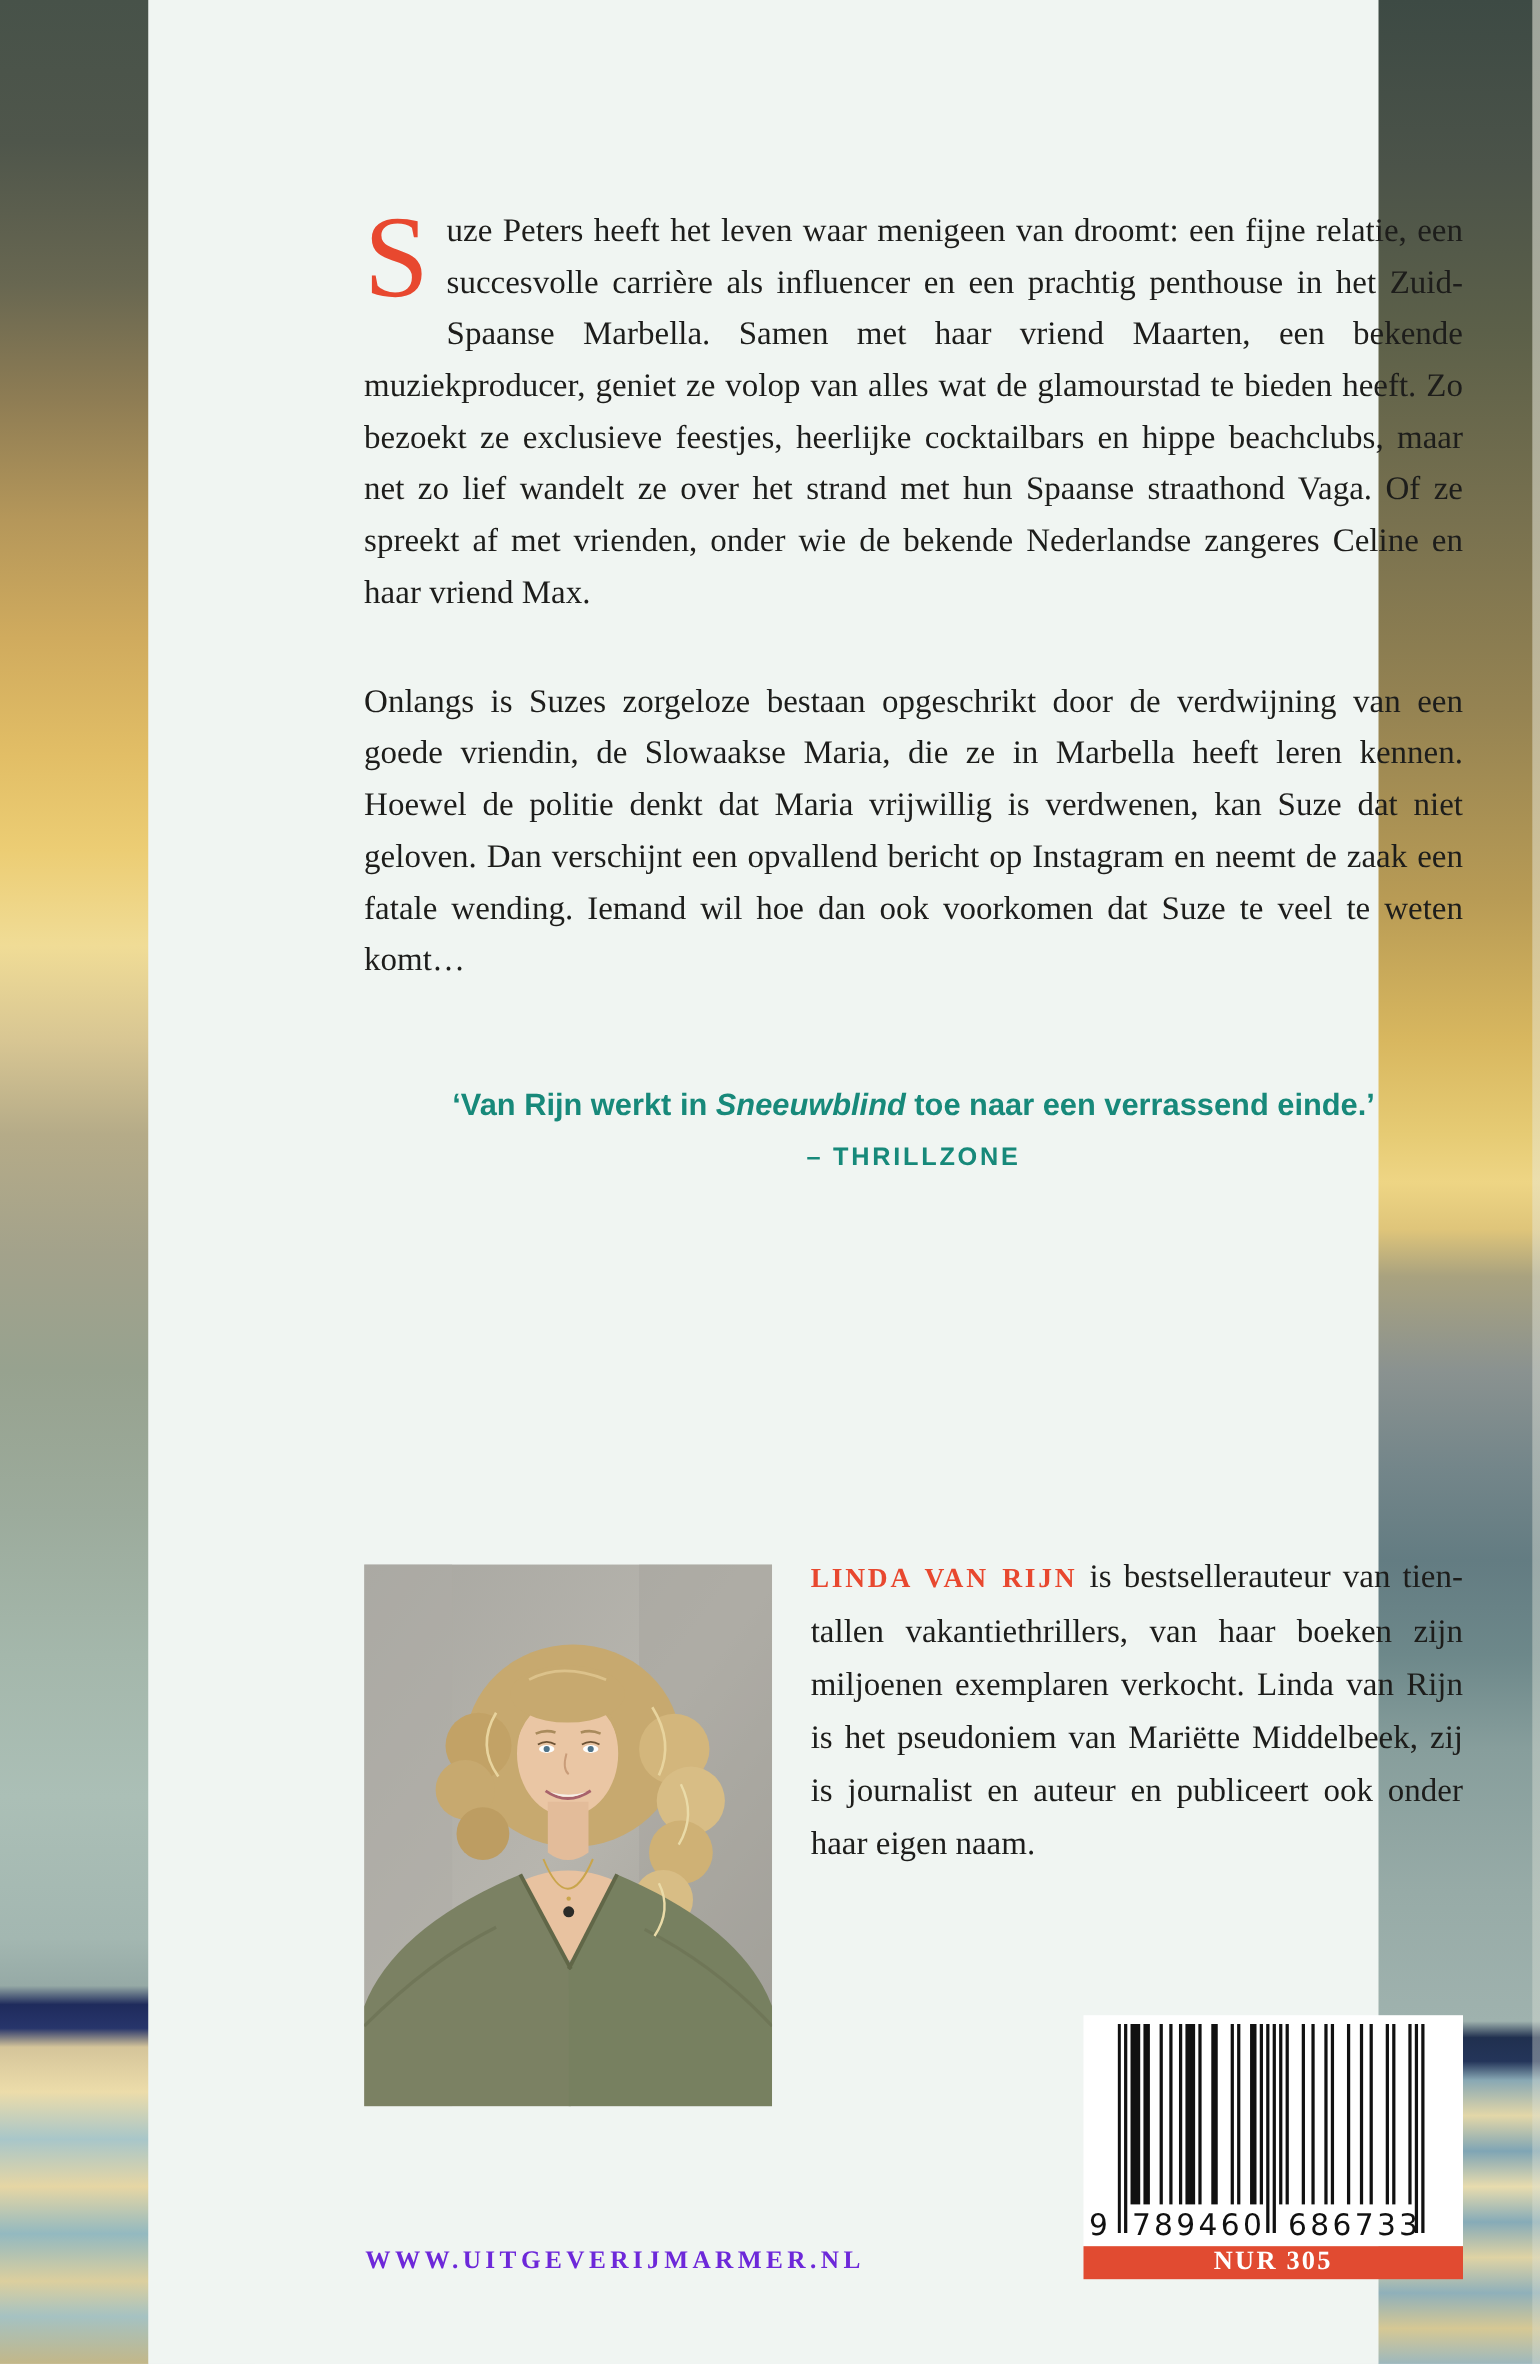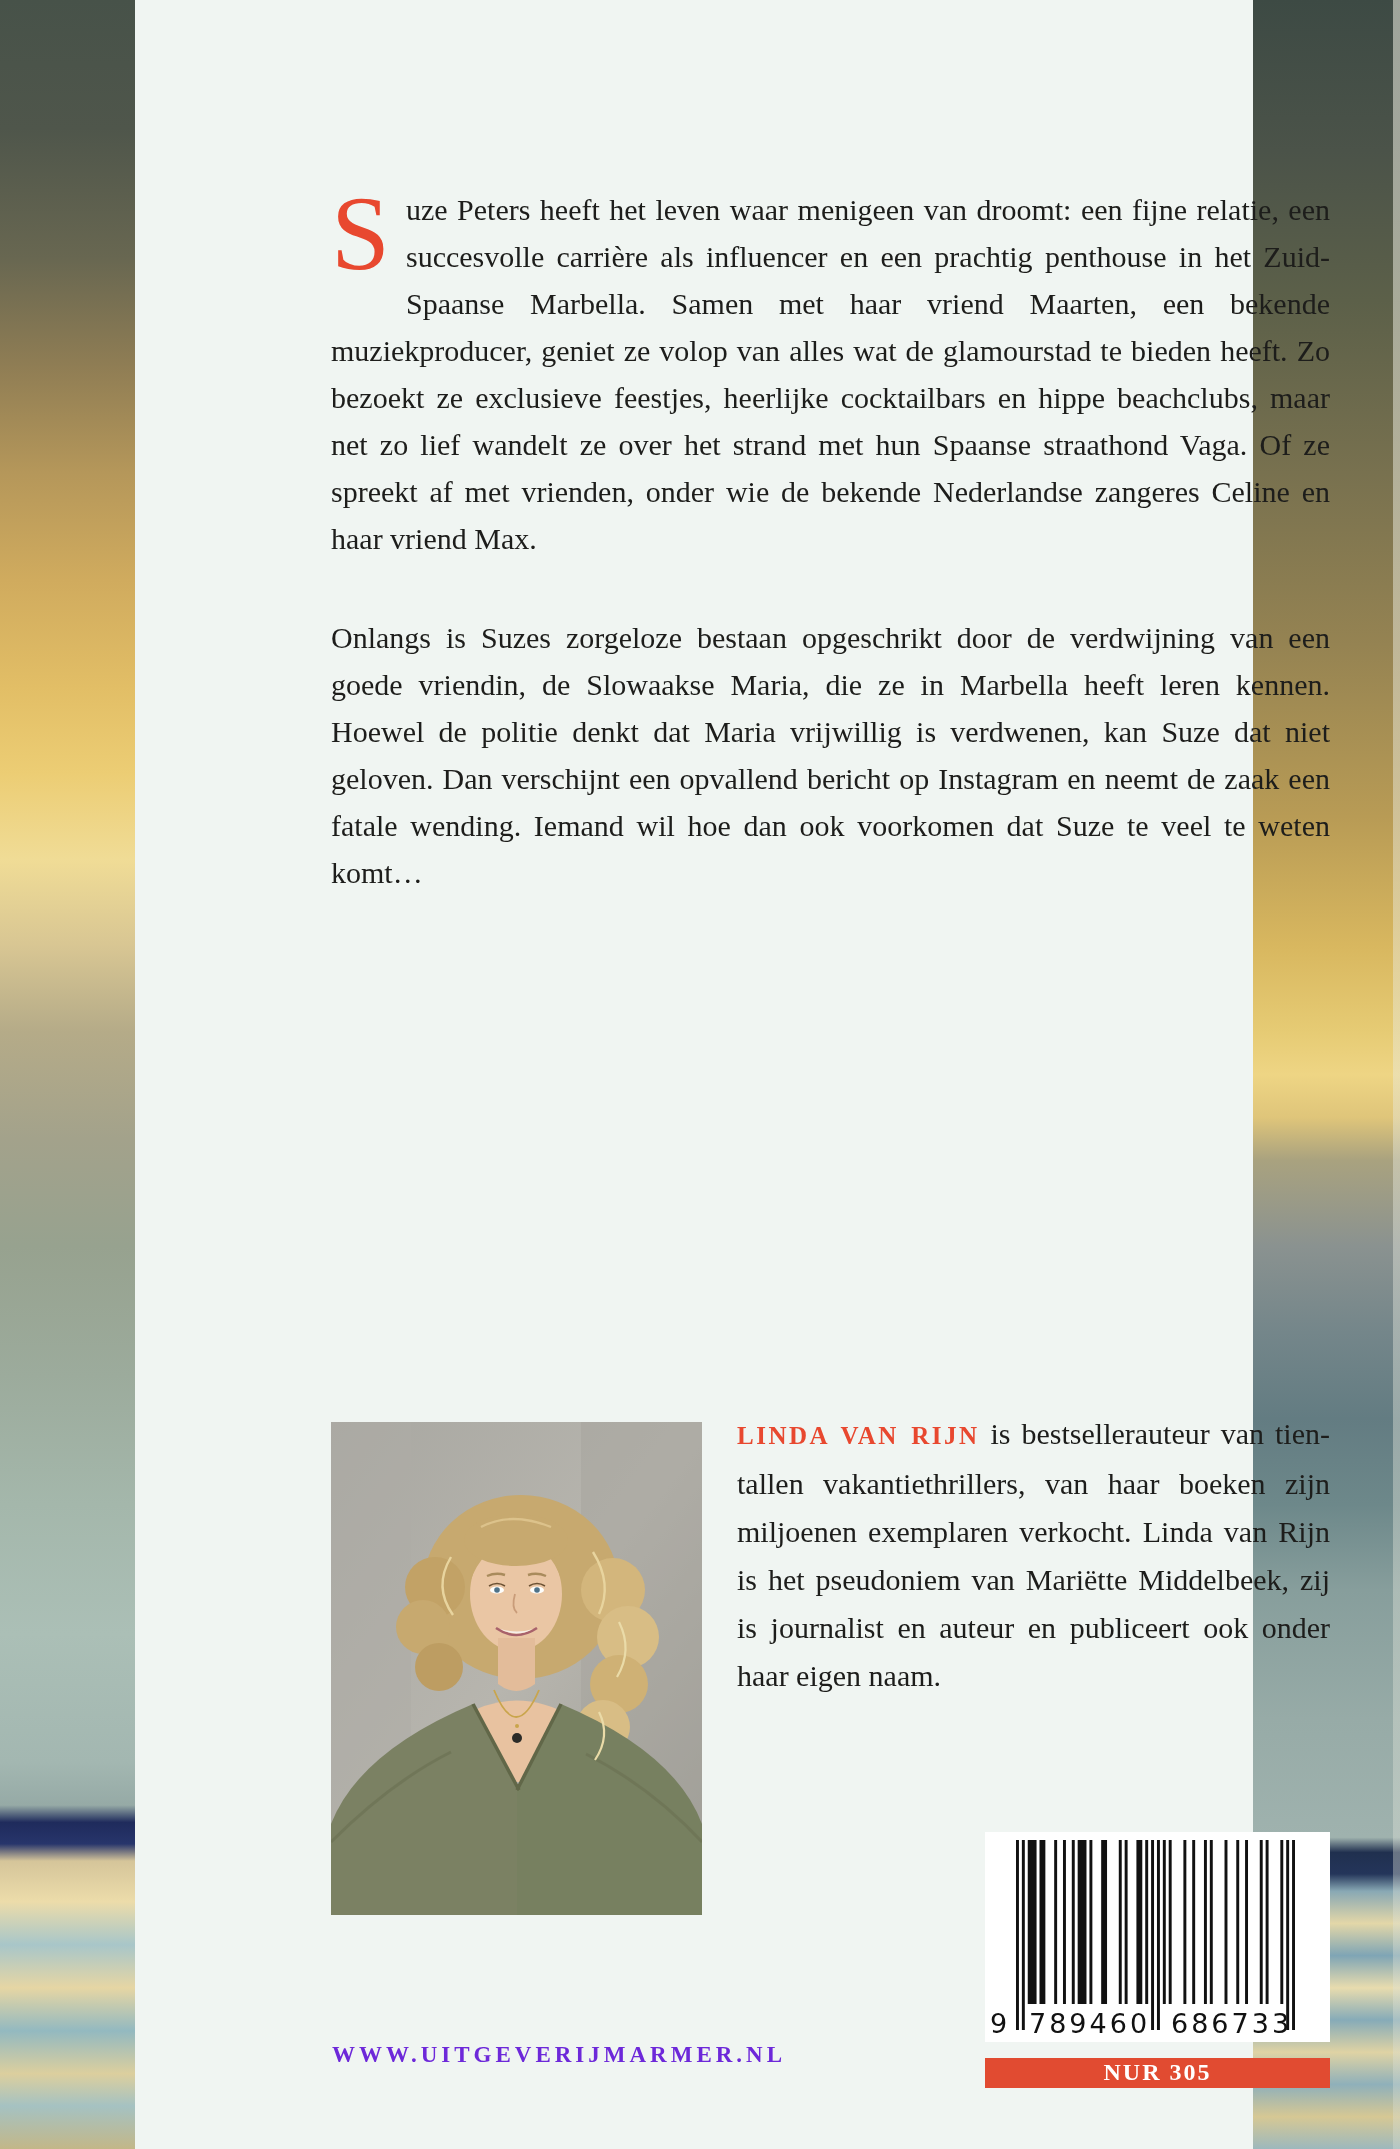--- a/index.html
+++ b/index.html
@@ -117,21 +117,21 @@
   .bars{position:absolute;left:31px;top:8px;}
   .isbn-digits{
     position:absolute;top:176px;left:0;width:345px;height:32px;
     font-family:"DejaVu Sans", sans-serif;
     font-size:27px;color:#111;
   }
   .isbn-digits .d9{position:absolute;left:5px;}
   .isbn-digits .g1{position:absolute;left:44px;letter-spacing:3px;text-align:right;}
   .isbn-digits .g2{position:absolute;left:186px;letter-spacing:3px;}
   .nur-bar{
-    position:absolute;left:0;top:226px;width:345px;height:30px;
+    position:absolute;left:0;top:210px;width:345px;height:30px;
     background:var(--nur-bar);
     color:#fff;
     font-size:24px;font-weight:bold;
     letter-spacing:2px;
     text-align:center;line-height:29px;
   }
 </style>
 </head>
 <body>
 
@@ -142,20 +142,24 @@
   <div class="edge-right"></div>
 
   <div class="panel">
 
     <div class="synopsis">
       <p><span class="dropcap">S</span><span>uze Peters heeft het leven waar menigeen van droomt: een fijne relatie, een succesvolle carrière als influencer en een prachtig penthouse in het Zuid-Spaanse Marbella. Samen met haar vriend Maarten, een bekende muziekproducer, geniet ze volop van alles wat de glamourstad te bieden heeft. Zo bezoekt ze exclusieve feestjes, heerlijke cocktailbars en hippe beachclubs, maar net zo lief wandelt ze over het strand met hun Spaanse straathond Vaga. Of ze spreekt af met vrienden, onder wie de bekende Nederlandse zangeres Celine en haar vriend Max.</span></p>
       <p>Onlangs is Suzes zorgeloze bestaan opgeschrikt door de verdwijning van een goede vriendin, de Slowaakse Maria, die ze in Marbella heeft leren kennen. Hoewel de politie denkt dat Maria vrijwillig is verdwenen, kan Suze dat niet geloven. Dan verschijnt een opvallend bericht op Instagram en neemt de zaak een fatale wending. Iemand wil hoe dan ook voorkomen dat Suze te veel te weten komt…</p>
     </div>
 
     <div class="quotes">
+      <div class="quote q3">
+        <div><span>‘Van Rijn werkt in </span><span class="book-title">Sneeuwblind</span><span> toe naar een verrassend einde.’</span></div>
+        <div class="source source-line">– THRILLZONE</div>
+      </div>
     </div>
 
     <div class="author-photo">
       <svg viewBox="0 0 371 493" preserveAspectRatio="none">
         <defs>
           <linearGradient id="pgbg" x1="0" y1="0" x2="1" y2="1">
             <stop offset="0" stop-color="#a8a7a1"></stop>
             <stop offset="0.5" stop-color="#b7b5ae"></stop>
             <stop offset="1" stop-color="#9c9b94"></stop>
           </linearGradient>

